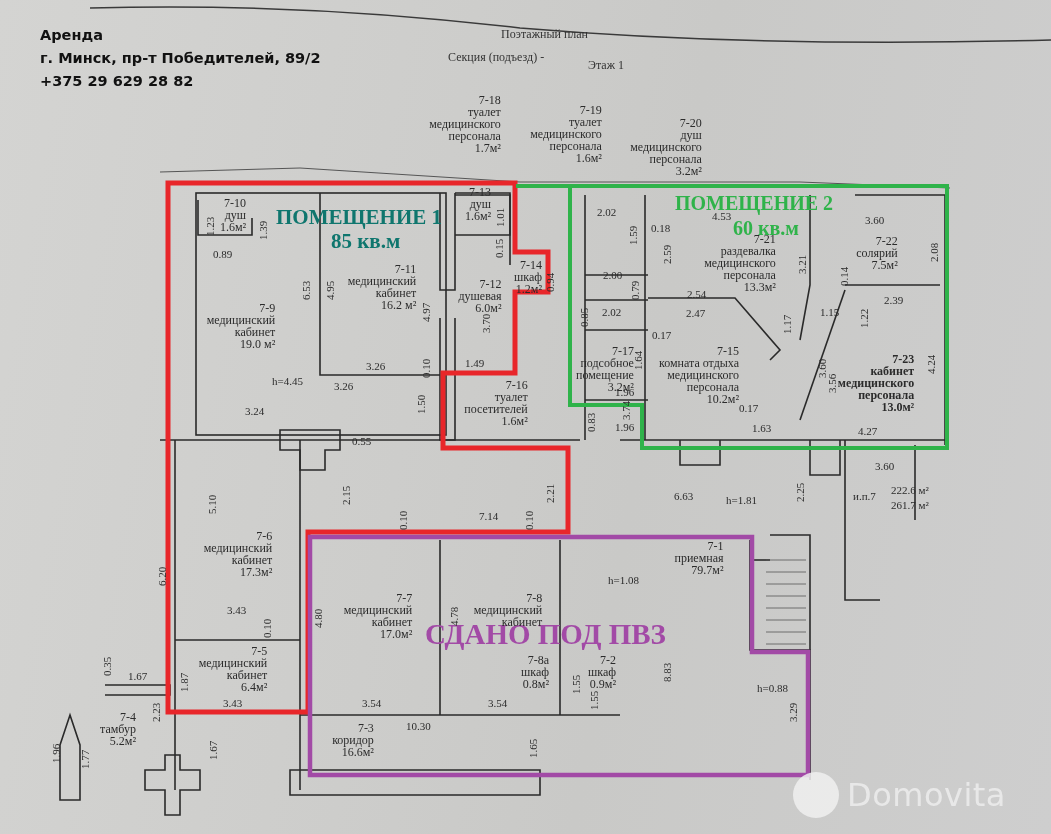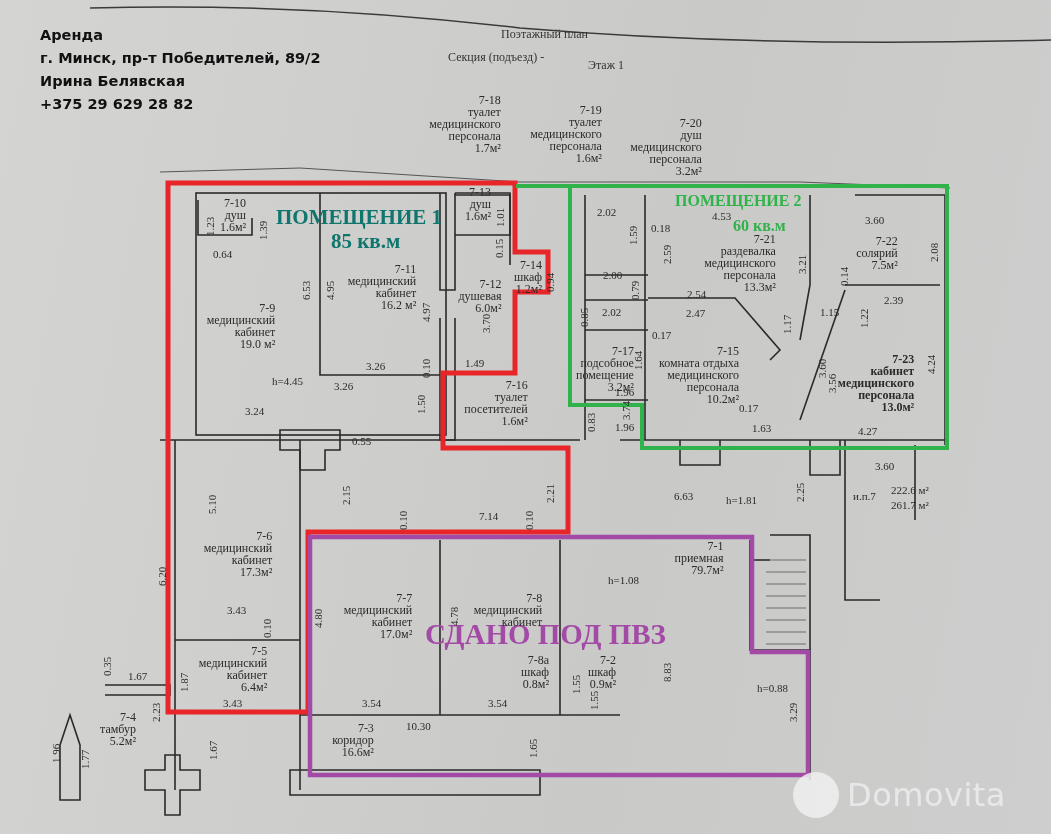--- a/index.html
+++ b/index.html
@@ -7,21 +7,21 @@
   .paper { position:absolute; left:0; top:0; width:1051px; height:834px; background:linear-gradient(100deg,#d4d4d2 0%,#cdcdcb 40%,#c9c9c7 60%,#cecece 100%); }
   svg.plan { position:absolute; left:0; top:0; }
   .contact { position:absolute; left:40px; top:24px; font-family:"DejaVu Sans", sans-serif; font-weight:bold; font-size:14.5px; color:#111; line-height:23px; }
   .contact div { white-space:nowrap; }
   .hdr { position:absolute; font-family:"Liberation Serif", serif; font-size:12px; color:#333; white-space:nowrap; }
   .lbl { position:absolute; font-family:"Liberation Serif", serif; font-size:12px; color:#2b2b2b; text-align:right; line-height:12px; white-space:nowrap; transform:translateX(-50%); }
   .dim { position:absolute; font-family:"Liberation Serif", serif; font-size:11px; color:#2b2b2b; white-space:nowrap; }
   .dim.v { transform-origin:left top; transform:rotate(-90deg); }
   .zone-title { position:absolute; font-family:"Liberation Serif", serif; font-weight:bold; white-space:nowrap; }
   .z1 { color:#0f766e; font-size:21px; }
-  .z2 { color:#2fb34a; font-size:16px; }
+  .z2 { color:#2fb34a; font-size:20px; }
   .z3 { color:#a24aa6; font-size:29px; letter-spacing:0px; }
   .watermark { position:absolute; left:793px; top:772px; display:flex; align-items:center; }
   .wm-circle { width:46px; height:46px; border-radius:50%; background:rgba(240,240,240,0.85); }
   .wm-text { font-family:"DejaVu Sans", sans-serif; font-size:32px; color:rgba(235,235,235,0.9); margin-left:8px; letter-spacing:0.5px; }
 </style>
 </head>
 <body>
 
 <div class="paper"></div>
 
@@ -85,21 +85,20 @@
   <path d="M168,183 L515,183 L515,252 L548,252 L548,292 L515,292 L515,373 L443,373 L443,448 L568,448 L568,532 L308,532 L308,712 L266,712 L168,712 Z" stroke="#e8262a" stroke-width="5" fill="none" stroke-linejoin="miter"></path>
 
   <path d="M516,186 L947,186 L947,448 L642,448 L642,405 L570,405 L570,186" stroke="#2fb34a" stroke-width="4" fill="none"></path>
 
   <path d="M310,537 L752,537 L752,652 L808,652 L808,775 L310,775 Z" stroke="#a24aa6" stroke-width="4.5" fill="none"></path>
 </svg>
 
 <div class="contact">
   <div>Аренда</div>
   <div>г. Минск, пр-т Победителей, 89/2</div>
-  <div>Ирина Белявская</div>
   <div>+375 29 629 28 82</div>
 </div>
 
 <div class="hdr" style="left:501px;top:27px;">Поэтажный план</div>
 <div class="hdr" style="left:448px;top:50px;">Секция (подъезд) -</div>
 <div class="hdr" style="left:588px;top:58px;">Этаж 1</div>
 
 <div class="zone-title z1" style="left:276px;top:205px;">ПОМЕЩЕНИЕ 1</div>
 <div class="zone-title z1" style="left:331px;top:229px;">85 кв.м</div>
 <div class="zone-title z2" style="left:675px;top:192px;">ПОМЕЩЕНИЕ 2</div>
@@ -251,21 +250,21 @@
 
 <div class="dim" style="left:853px;top:490px;">и.п.7</div>
 <div class="dim" style="left:891px;top:484px;">222.6 м²</div>
 <div class="dim" style="left:891px;top:499px;">261.7 м²</div>
 
 <div class="dim" style="left:272px;top:375px;">h=4.45</div>
 <div class="dim" style="left:726px;top:494px;">h=1.81</div>
 <div class="dim" style="left:608px;top:574px;">h=1.08</div>
 <div class="dim" style="left:757px;top:682px;">h=0.88</div>
 
-<div class="dim" style="left:213px;top:248px;">0.64</div>
+<div class="dim" style="left:213px;top:248px;">0.89</div>
 <div class="dim" style="left:366px;top:360px;">3.26</div>
 <div class="dim" style="left:334px;top:380px;">3.26</div>
 <div class="dim" style="left:245px;top:405px;">3.24</div>
 <div class="dim" style="left:465px;top:357px;">1.49</div>
 <div class="dim" style="left:352px;top:435px;">0.55</div>
 <div class="dim" style="left:597px;top:206px;">2.02</div>
 <div class="dim" style="left:651px;top:222px;">0.18</div>
 <div class="dim" style="left:712px;top:210px;">4.53</div>
 <div class="dim" style="left:865px;top:214px;">3.60</div>
 <div class="dim" style="left:603px;top:269px;">2.00</div>

